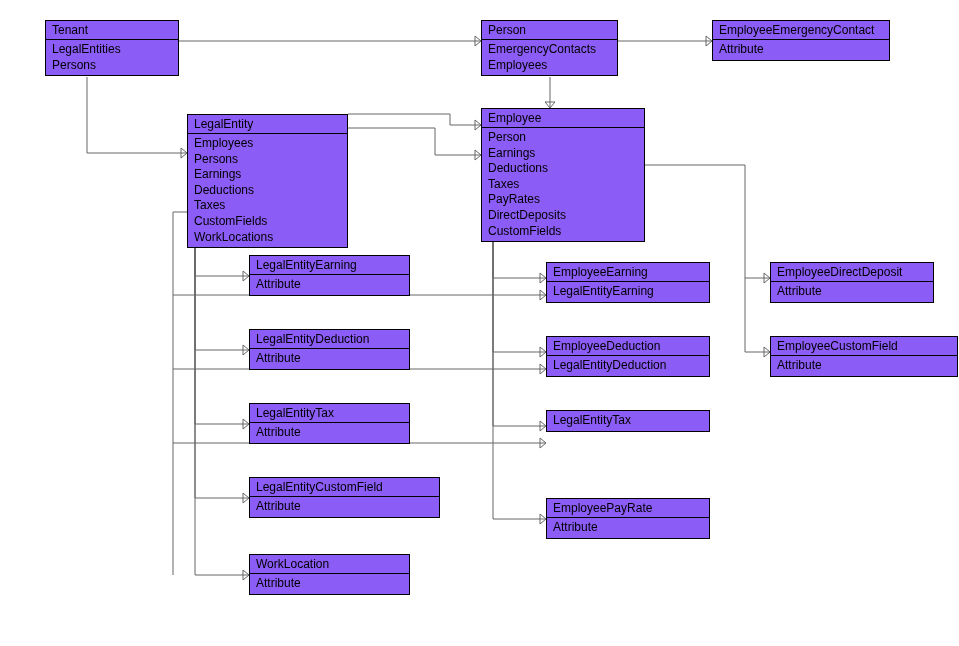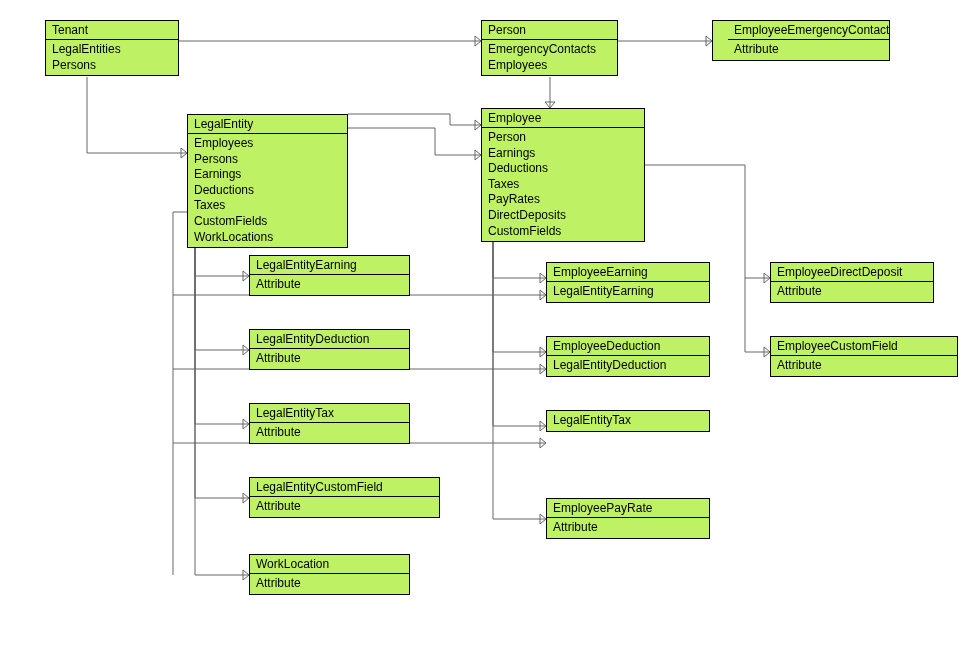--- a/index.html
+++ b/index.html
@@ -8,21 +8,21 @@
     font-family: Arial, sans-serif;
     font-size: 12px;
     background: #fff;
     position: relative;
     width: 959px;
     height: 646px;
   }
   .entity {
     position: absolute;
     border: 1px solid #000;
-    background: #bef264;
+    background: #8b5cf6;
     box-sizing: border-box;
   }
   .entity-title {
     border-bottom: 1px solid #000;
     padding: 2px 6px;
     font-size: 12px;
   }
   .entity-body {
     padding: 2px 6px;
     font-size: 12px;
@@ -146,21 +146,21 @@
     <div>Person</div>
     <div>Earnings</div>
     <div>Deductions</div>
     <div>Taxes</div>
     <div>PayRates</div>
     <div>DirectDeposits</div>
     <div>CustomFields</div>
   </div>
 </div>
 
-<div class="entity" style="left:712px; top:20px; width:178px;padding-left:15px;">
+<div class="entity" style="left:712px; top:20px; width:178px;">
   <div class="entity-title">EmployeeEmergencyContact</div>
   <div class="entity-body">
     <div>Attribute</div>
   </div>
 </div>
 
 <div class="entity" style="left:249px; top:255px; width:161px;">
   <div class="entity-title">LegalEntityEarning</div>
   <div class="entity-body">
     <div>Attribute</div>

